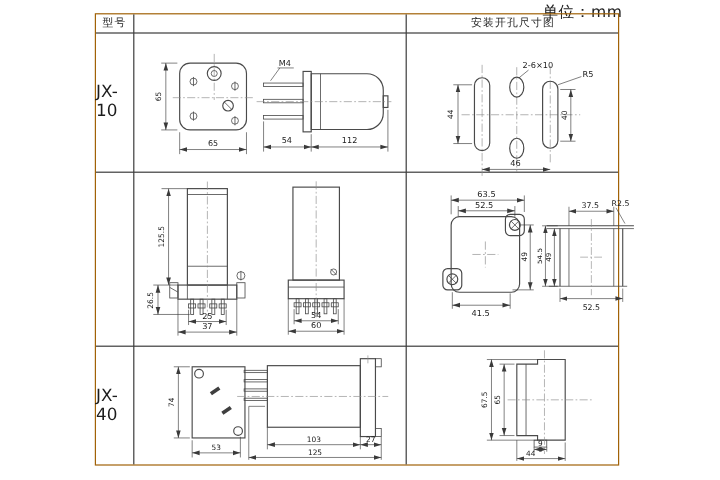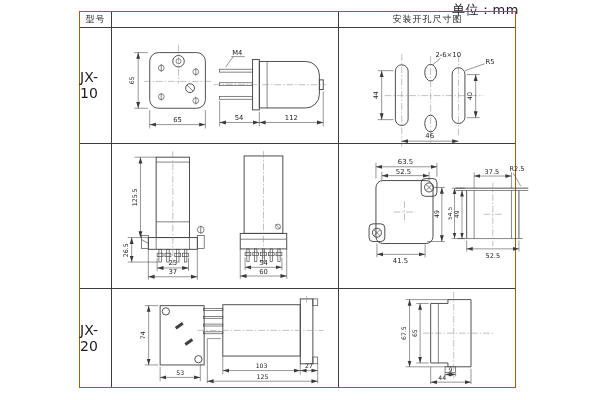--- a/index.html
+++ b/index.html
@@ -39,21 +39,21 @@
   <div class="vline" style="left:31px"></div>
   <div class="vline" style="left:258px"></div>
   <div class="hline" style="top:15px"></div>
   <div class="hline" style="top:131px"></div>
   <div class="hline" style="top:276px"></div>
 
   <div class="cell hcell" style="left:0;top:0;width:31px;height:15px">型号</div>
   <div class="cell hcell" style="left:258px;top:0;width:179px;height:15px">安装开孔尺寸图</div>
 
   <div class="cell mcell" style="left:0;top:15px;width:31px;height:116px">JX-10</div>
-  <div class="cell mcell" style="left:0;top:276px;width:31px;height:100px">JX-20</div>
+  <div class="cell mcell" style="left:0;top:276px;width:31px;height:100px">JX-40</div>
 
   <div class="cell dcell" style="left:31px;top:15px;width:227px;height:116px">
 
     <svg class="dg" style="left:8px;top:16px;width:96px;height:96px" viewBox="0 0 100 100">
       <rect class="ln" x="32" y="10" width="58" height="58" rx="9"></rect>
       <line class="cl" x1="62" y1="2" x2="62" y2="42"></line>
       <line class="cl" x1="26" y1="40" x2="97" y2="40"></line>
       <circle class="ln" cx="62" cy="19" r="6"></circle>
       <circle class="th" cx="62" cy="19" r="2.6"></circle>
       <circle class="ln" cx="74" cy="47" r="4.6"></circle>

